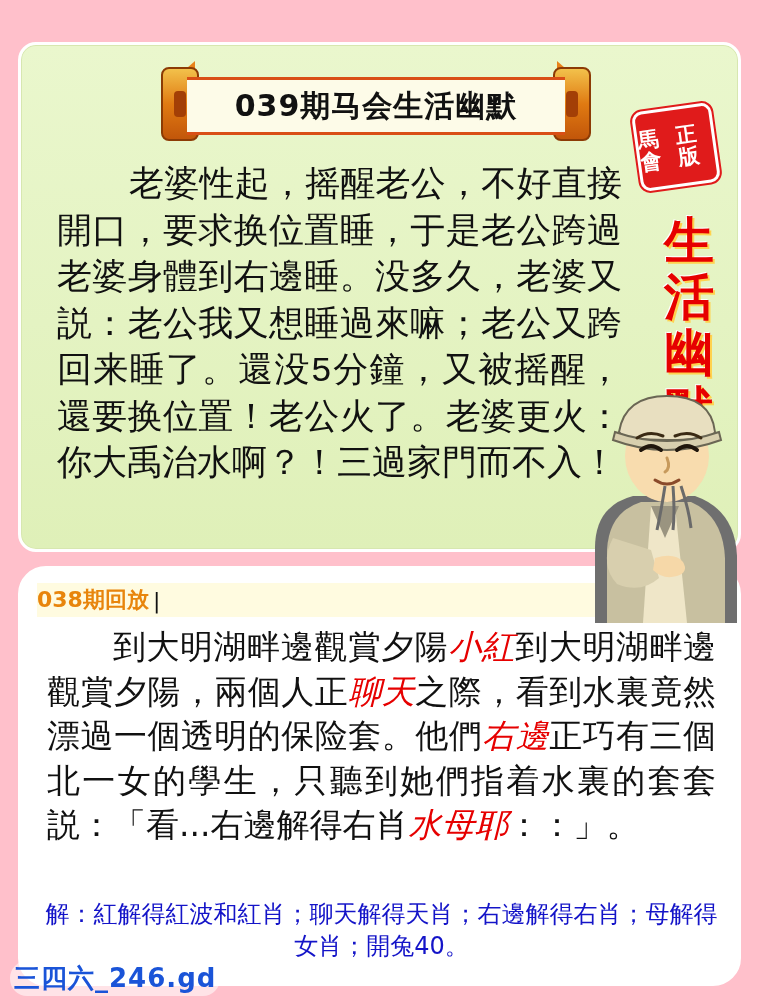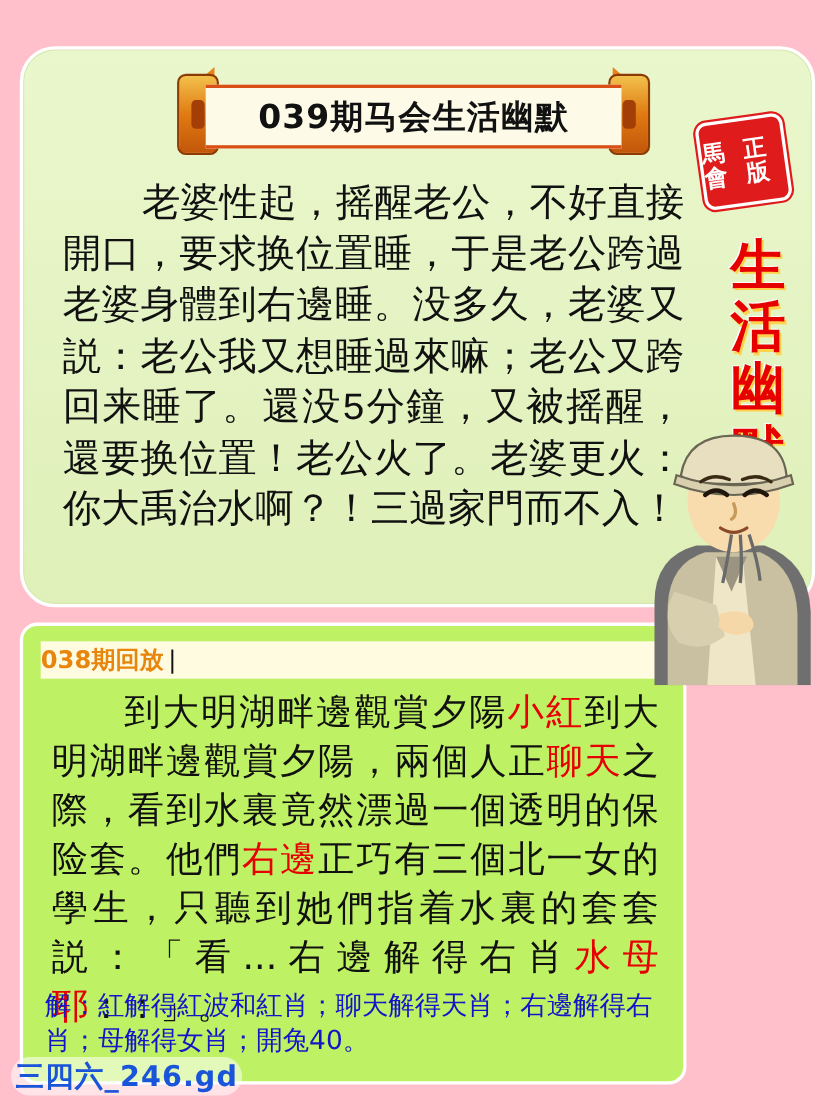--- a/index.html
+++ b/index.html
@@ -17,21 +17,21 @@
 
   
   .panel-top {
     position: absolute;
     left: 18px;
     top: 42px;
     width: 723px;
     height: 510px;
     background: linear-gradient(180deg, #eaf7cd 0%, #e4f3c2 55%, #dff0b8 100%);
     border: 3px solid #ffffff;
-    border-radius: 32px;
+    border-radius: 18px;
     box-sizing: border-box;
     box-shadow: 0 0 0 1px #d7e7b0 inset;
   }
 
   
   .banner {
     position: absolute;
     left: 140px;
     top: 14px;
     width: 430px;
@@ -161,25 +161,25 @@
     width: 196px;
     height: 235px;
     z-index: 5;
   }
 
   
   .panel-bottom {
     position: absolute;
     left: 18px;
     top: 566px;
-    width: 606px;
+    width: 723px;
     height: 420px;
-    background: #bef264;
+    background: #ffffff;
     border: 3px solid #ffffff;
-    border-radius: 16px;
+    border-radius: 28px;
     box-sizing: border-box;
   }
   .review-head {
     position: absolute;
     left: 16px;
     top: 14px;
     right: 16px;
     height: 34px;
     background: #fffbe0;
     display: flex;
@@ -197,31 +197,31 @@
     left: 26px;
     right: 22px;
     top: 56px;
     font-family: "DejaVu Sans", sans-serif;
     font-size: 33px;
     line-height: 1.35;
     color: #111111;
     text-align: justify;
     text-indent: 66px;
   }
-  .review-text .red { color: #e60000; }
+  .review-text .red { color: #e60000; font-style: italic; }
 
   .explain {
     position: absolute;
     left: 20px;
     right: 16px;
     top: 330px;
     font-size: 24px;
     line-height: 1.32;
     color: #1414c8;
-    text-align: left;
+    text-align: center;
   }
 
   
   .watermark {
     position: absolute;
     left: 10px;
     bottom: 4px;
     font-size: 26px;
     font-weight: bold;
     color: #1a54d8;

